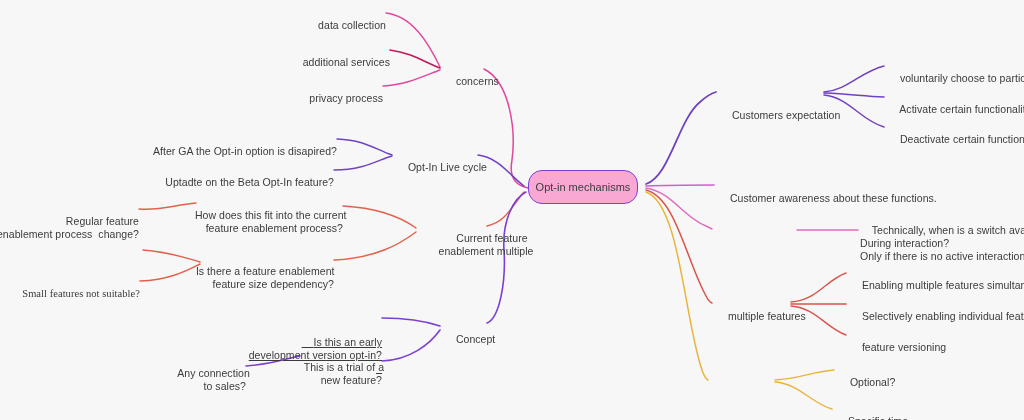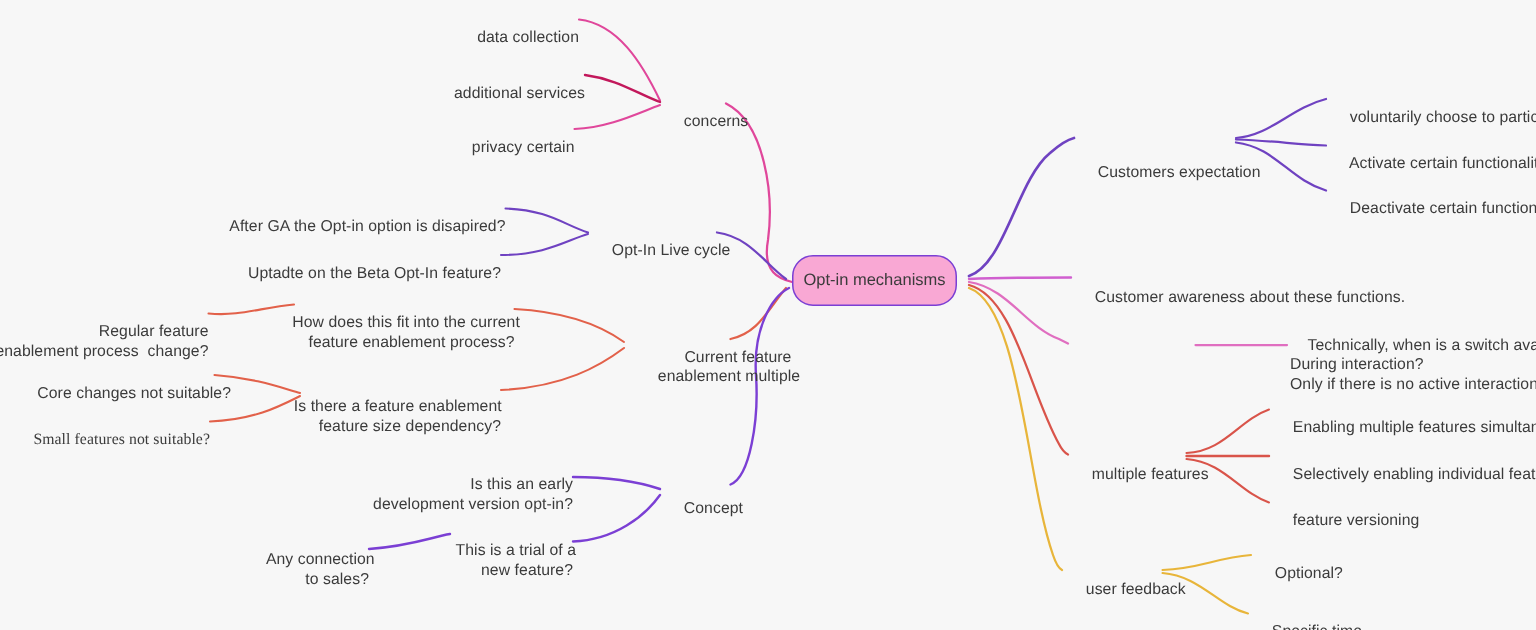--- a/index.html
+++ b/index.html
@@ -107,21 +107,21 @@
     <span>Opt-in mechanisms</span>
   </div>
 
   <div class="node left" style="left:256px; top:6px; width:130px;">
     <span>data collection</span>
   </div>
   <div class="node left" style="left:260px; top:43px; width:130px;">
     <span>additional services</span>
   </div>
   <div class="node left" style="left:253px; top:79px; width:130px;">
-    <span>privacy certain</span>
+    <span>privacy process</span>
   </div>
   <div class="node right" style="left:444px; top:62px; width:120px;">
     <span>concerns</span>
   </div>
 
   <div class="node left" style="left:137px; top:132px; width:200px;">
     <span>After GA the Opt-in option is disapired?</span>
   </div>
   <div class="node left" style="left:144px; top:163px; width:190px;">
     <span>Uptadte on the Beta Opt-In feature?</span>
@@ -131,36 +131,33 @@
   </div>
 
   <div class="node left" style="left:-5px; top:202px; width:144px;">
     <span>Regular feature
 enablement process  change?</span>
   </div>
   <div class="node left" style="left:183px; top:196px; width:160px;">
     <span>How does this fit into the current
 feature enablement process?</span>
   </div>
-  <div class="node left" style="left:13px; top:243px; width:130px;">
-    <span>Core changes not suitable?</span>
-  </div>
   <div class="node left" style="left:10px; top:274px; width:130px;font-family:Liberation Serif, serif;">
     <span>Small features not suitable?</span>
   </div>
   <div class="node left" style="left:184px; top:252px; width:150px;">
     <span>Is there a feature enablement
 feature size dependency?</span>
   </div>
   <div class="node center" style="left:406px; top:219px; width:160px;">
     <span>Current feature
 enablement multiple</span>
   </div>
 
-  <div class="node left" style="left:242px; top:304px; width:140px;">
+  <div class="node left" style="left:242px; top:323px; width:140px;text-decoration:underline;">
     <span>Is this an early
 development version opt-in?</span>
   </div>
   <div class="node left" style="left:166px; top:354px; width:80px;">
     <span>Any connection
 to sales?</span>
   </div>
   <div class="node left" style="left:292px; top:348px; width:90px;">
     <span>This is a trial of a
 new feature?</span>
@@ -198,23 +195,20 @@
   <div class="node right" style="left:850px; top:266px; width:190px;">
     <span>Enabling multiple features simultaneously</span>
   </div>
   <div class="node right" style="left:850px; top:297px; width:190px;">
     <span>Selectively enabling individual features</span>
   </div>
   <div class="node right" style="left:850px; top:328px; width:160px;">
     <span>feature versioning</span>
   </div>
 
-  <div class="node right" style="left:712px; top:374px; width:120px;">
-    <span>user feedback</span>
-  </div>
   <div class="node right" style="left:838px; top:363px; width:120px;">
     <span>Optional?</span>
   </div>
   <div class="node right" style="left:836px; top:402px; width:120px;">
     <span>Specific time.</span>
   </div>
 
 </div>
 
 </body></html>

